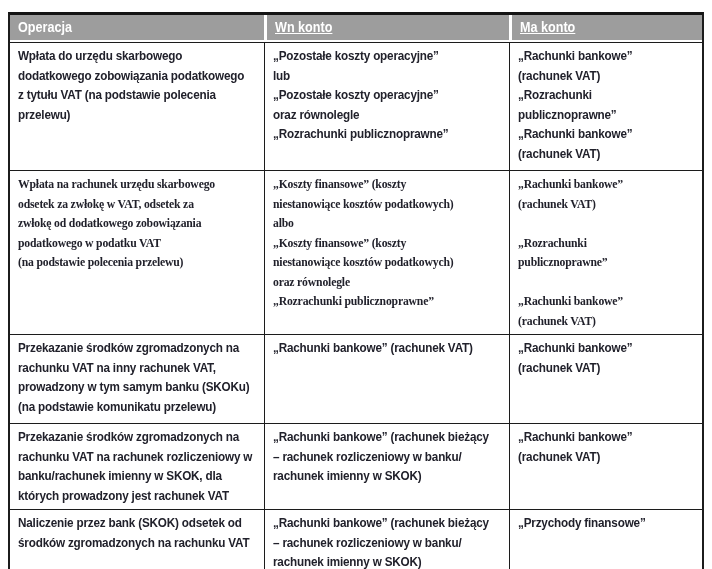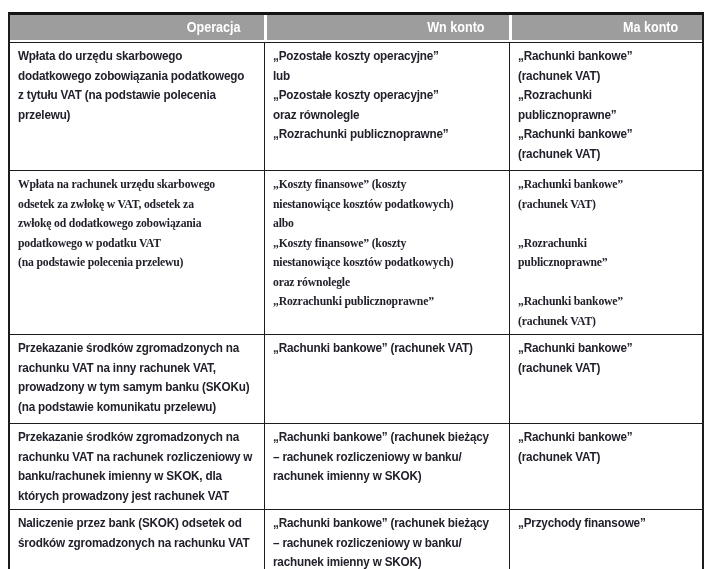--- a/index.html
+++ b/index.html
@@ -28,28 +28,28 @@
     border-left: 2px solid #1c1c1c;
     border-right: 2px solid #1c1c1c;
   }
   col.c1 { width: 253px; }
   col.c2 { width: 243px; }
   col.c3 { width: 192px; }
 
   th {
     background: #9d9d9d;
     color: #ffffff;
-    text-align: right;
+    text-align: left;
     vertical-align: middle;
     height: 22px;
     padding: 1px 24px 2px 8px;
     border-bottom: 2px solid #ffffff;
     overflow: hidden;
   }
-  th + th { border-left: 3px solid #ffffff; }
+  th + th { border-left: 3px solid #ffffff; text-decoration: underline; }
 
   td {
     vertical-align: top;
     padding: 3px 8px 0 8px;
     border-top: 1.5px solid #1c1c1c;
     overflow: hidden;
     background: #ffffff;
   }
   td + td { border-left: 1.5px solid #1c1c1c; }
 

